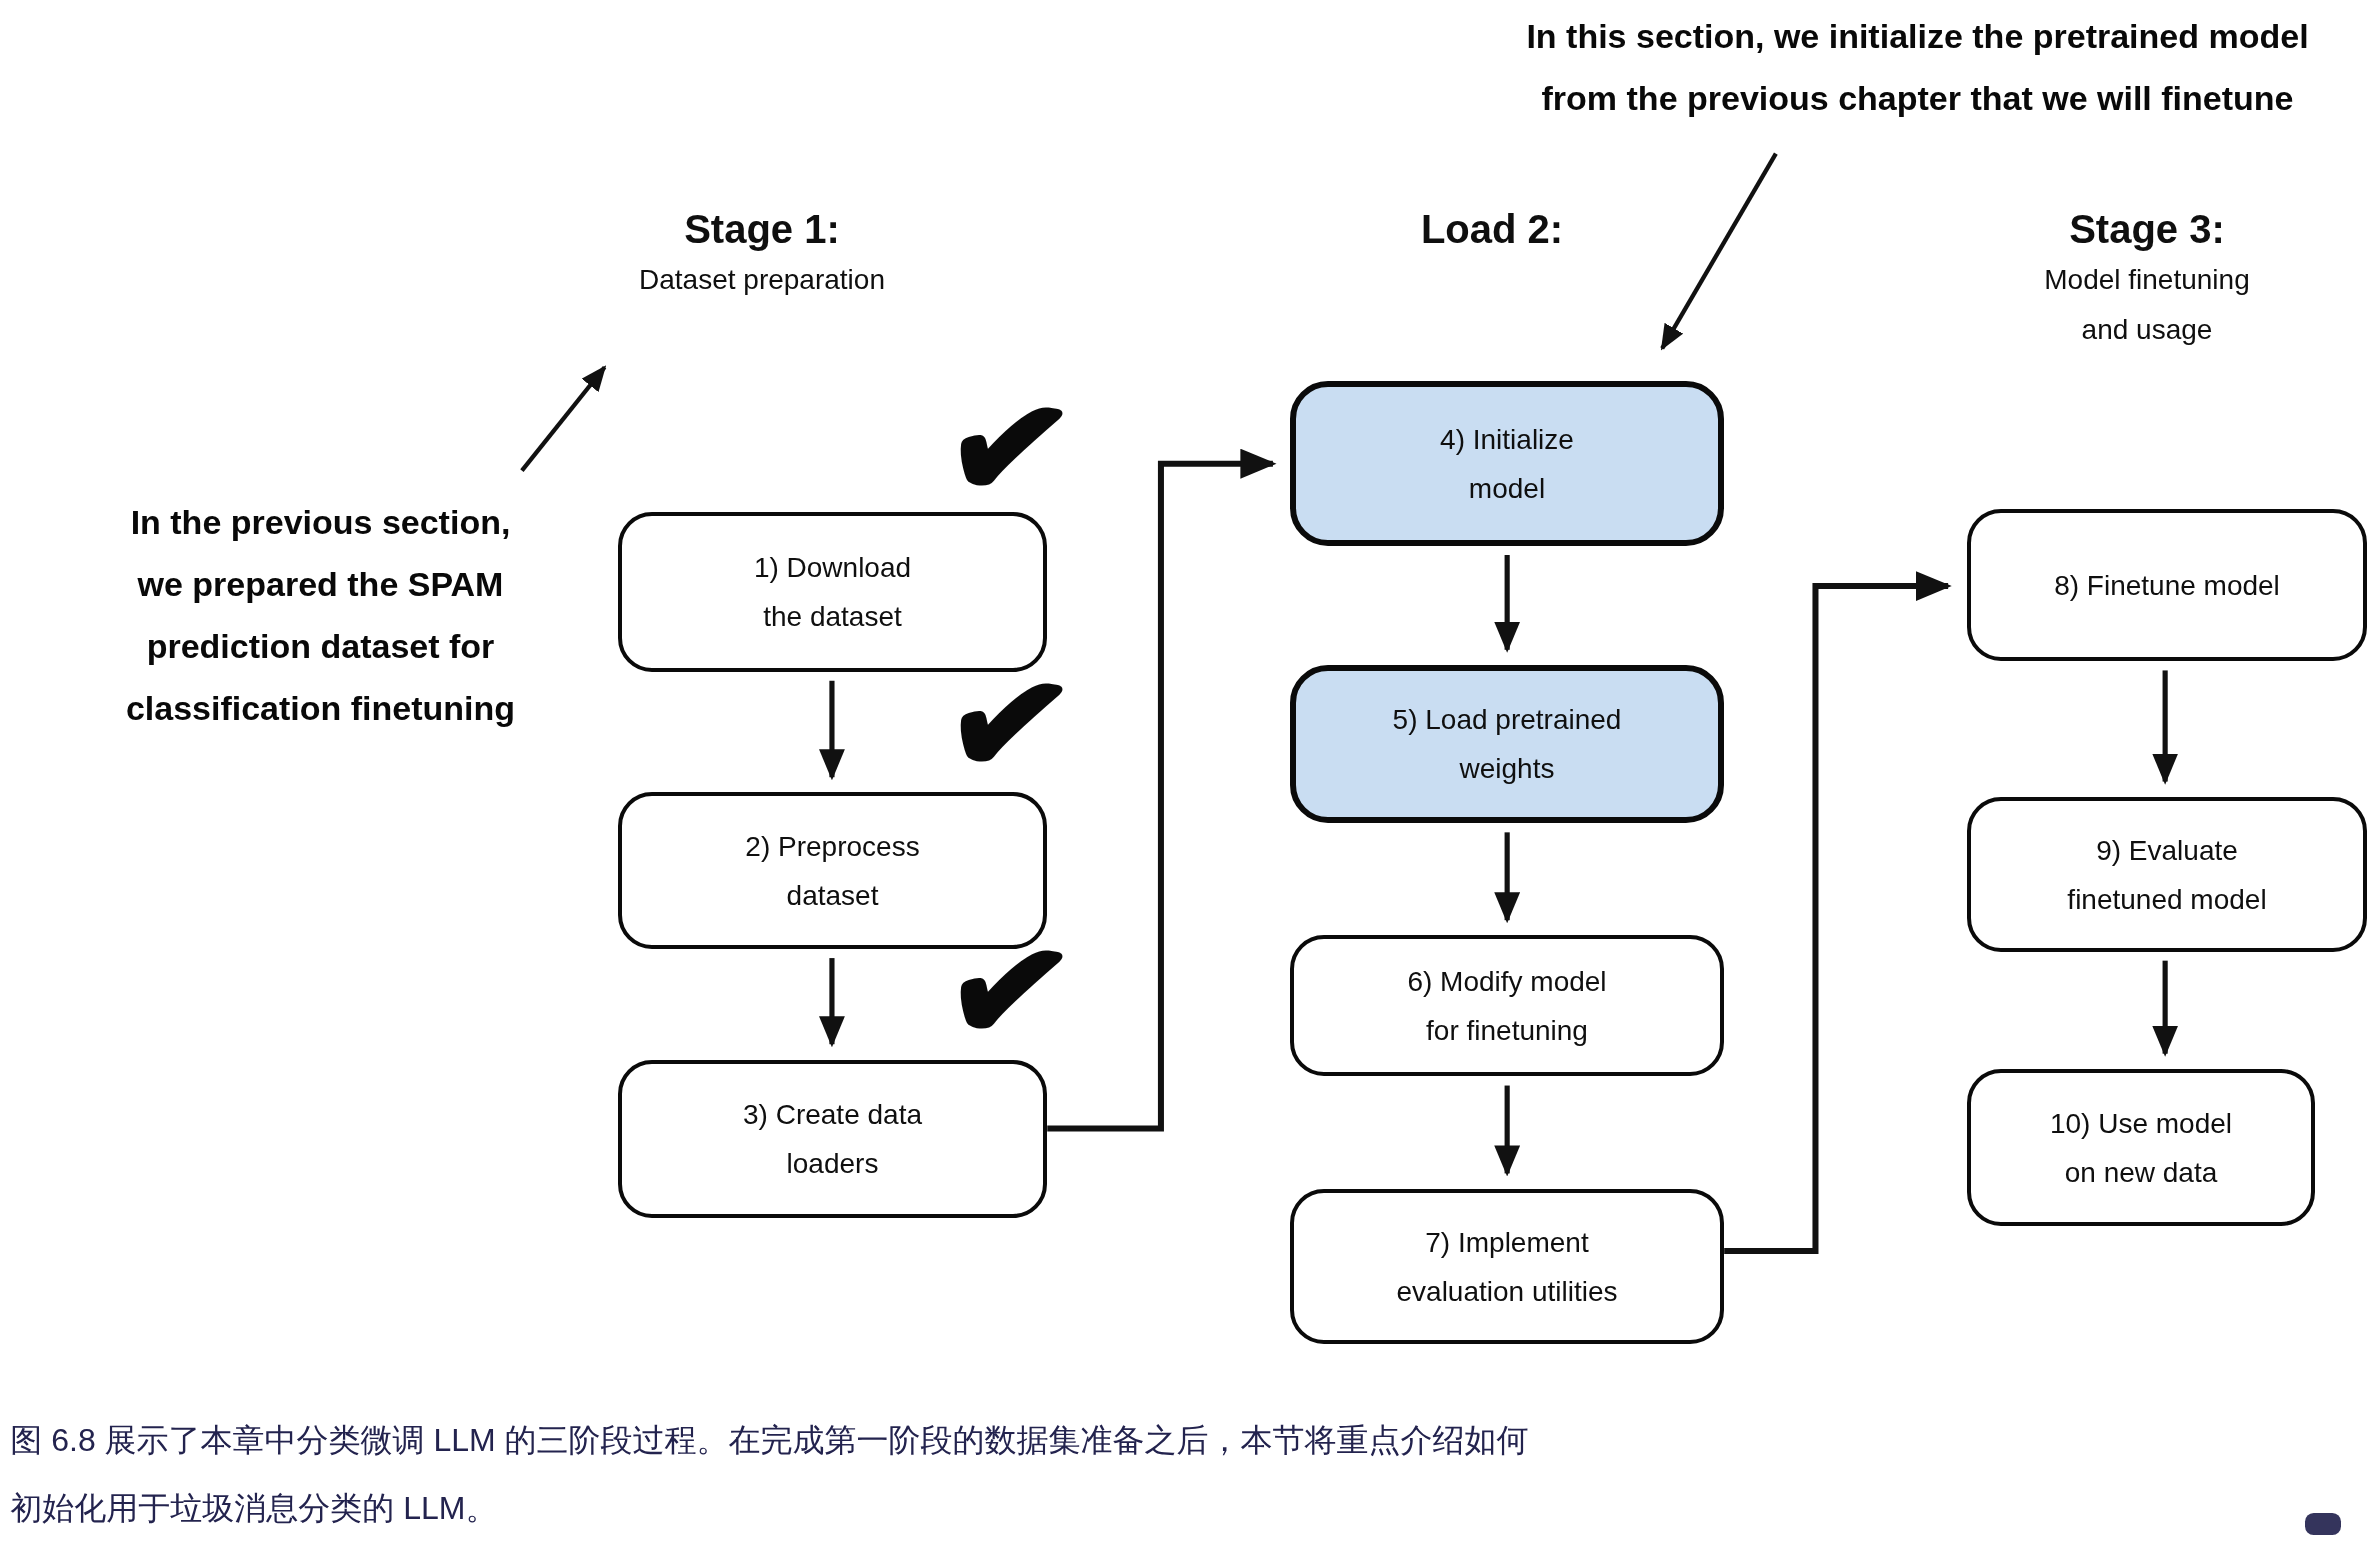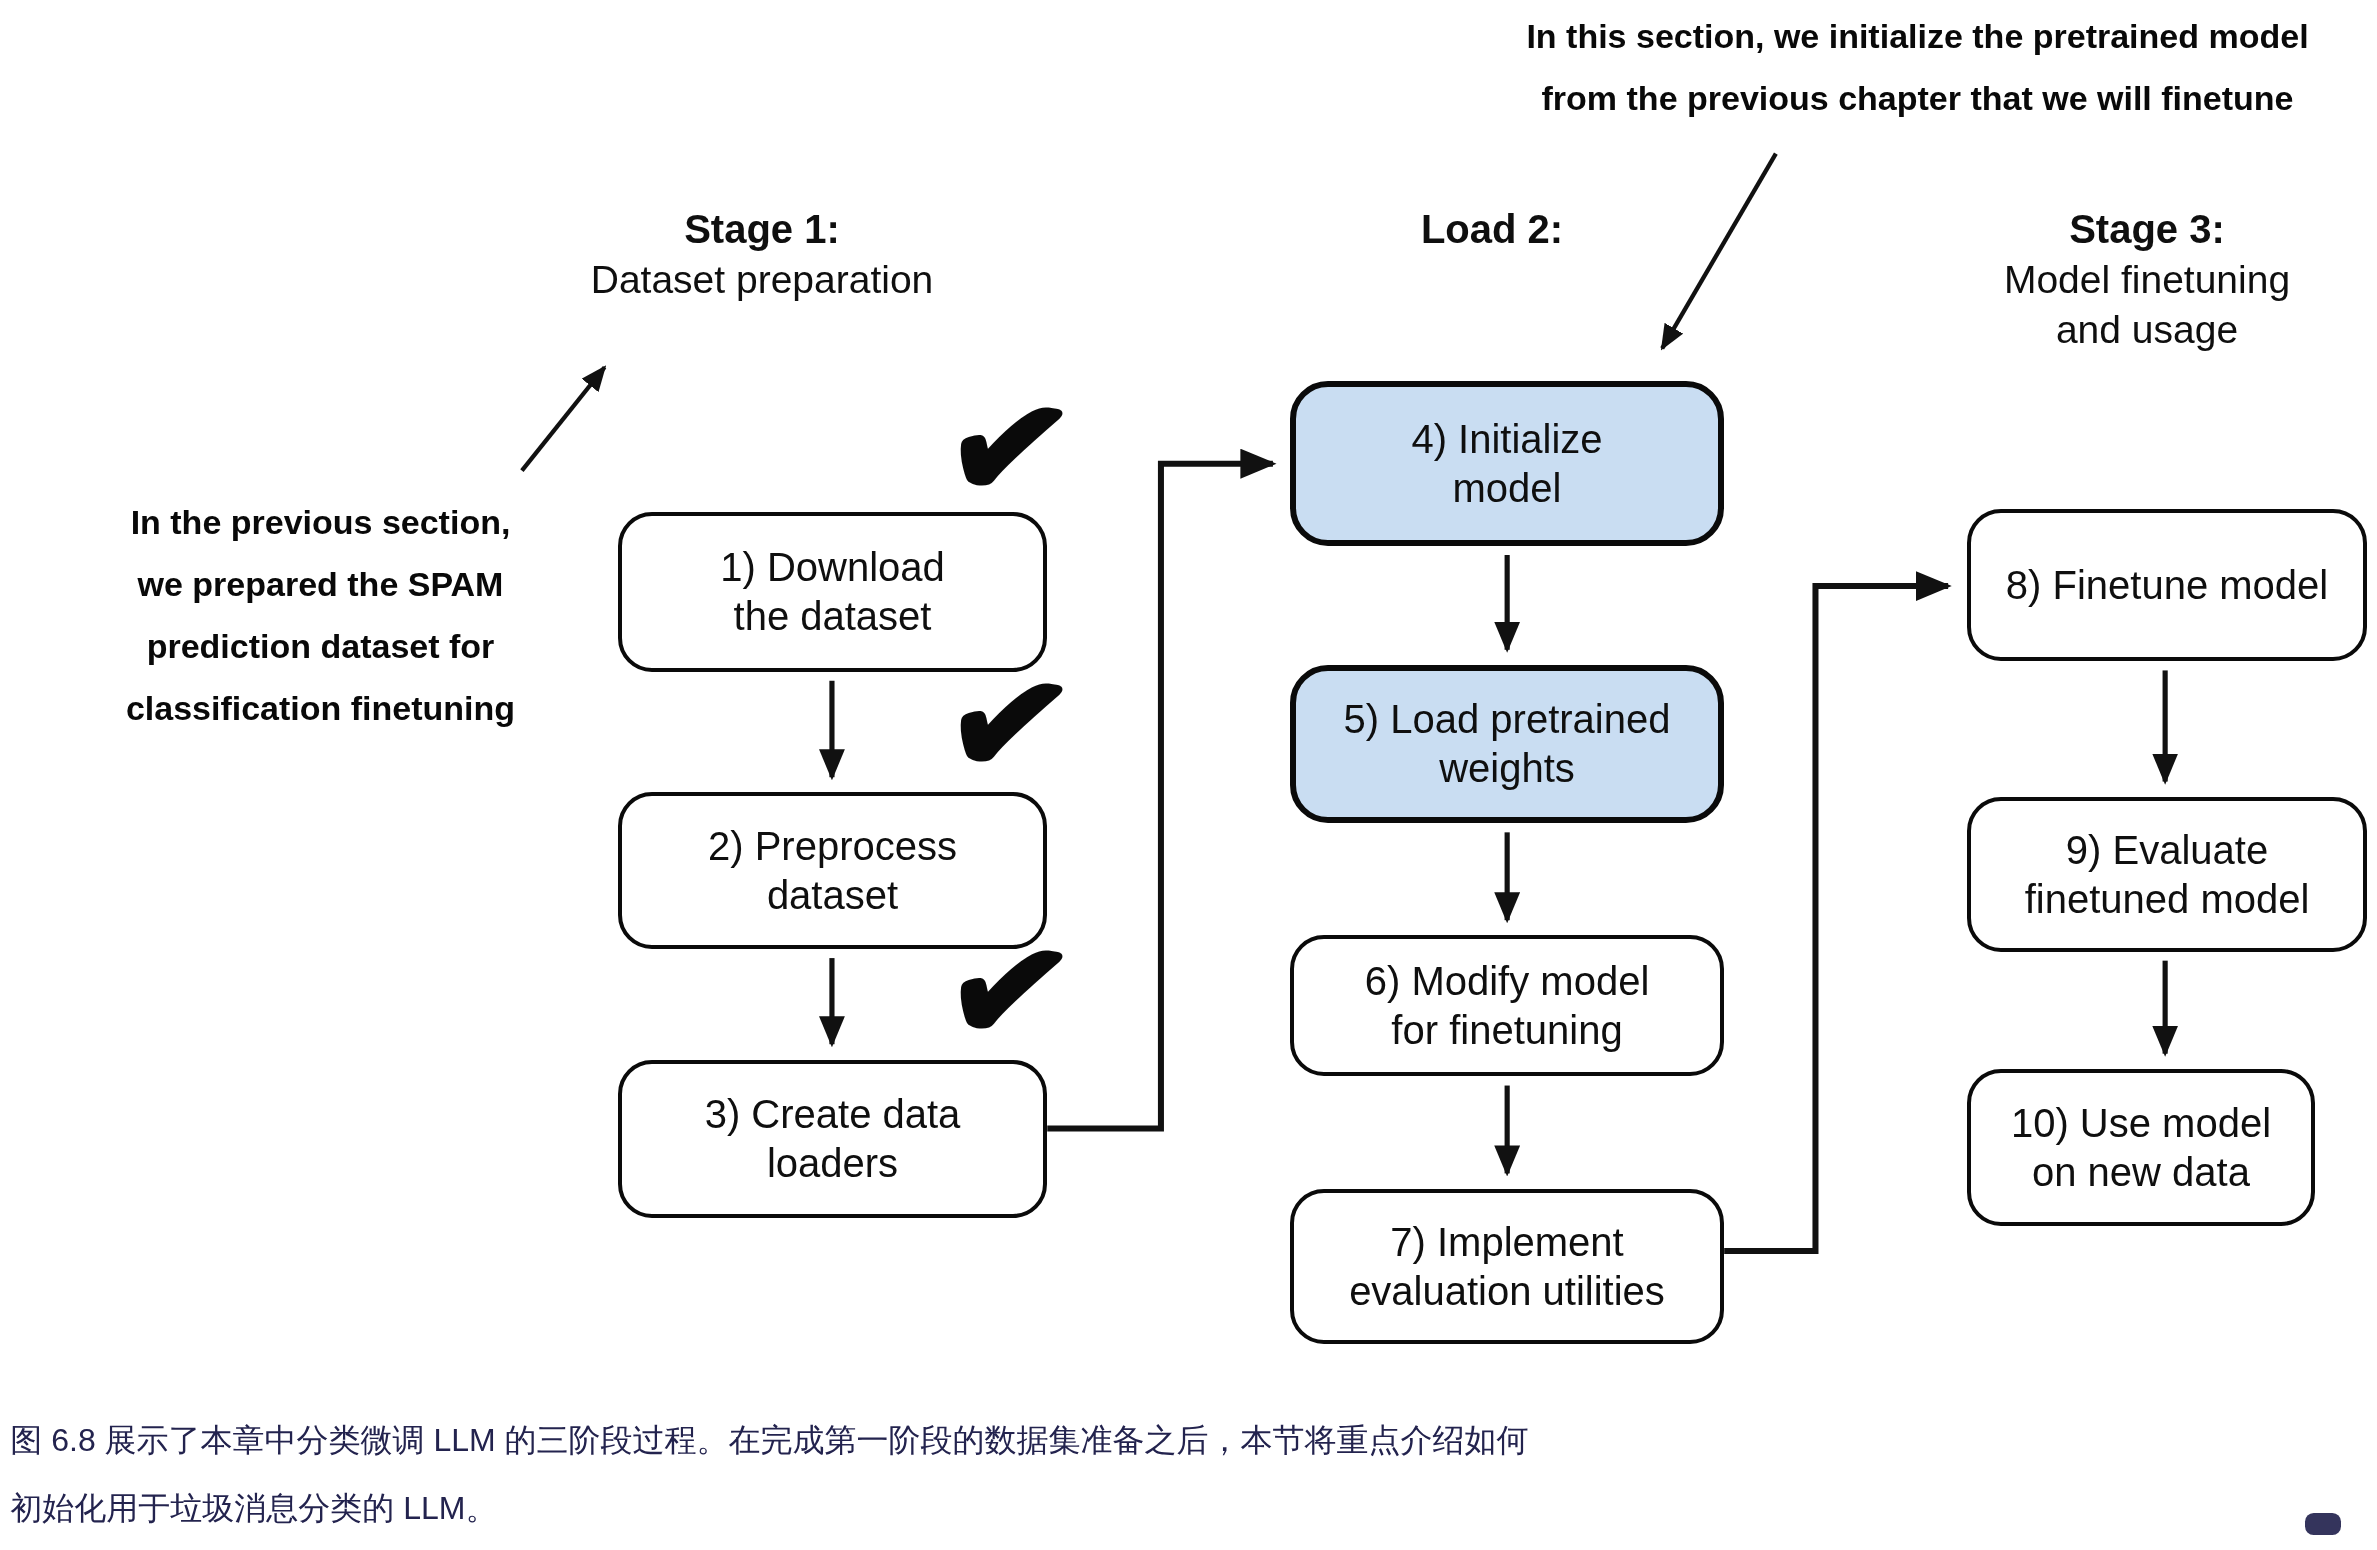--- a/index.html
+++ b/index.html
@@ -5,31 +5,31 @@
   html,body{margin:0;padding:0;background:#ffffff;}
   #stage-canvas{
     position:relative;width:2377px;height:1551px;background:#ffffff;
     font-family:"Liberation Sans",sans-serif;color:#0f0f0f;overflow:hidden;
   }
   .abs{position:absolute;}
   
   .box{
     position:absolute;display:flex;align-items:center;justify-content:center;
     text-align:center;background:#ffffff;border:4.3px solid var(--box-border,#0a0a0a);
-    border-radius:34px;font-size:40px;line-height:49px;white-space:pre-line;
+    border-radius:34px;font-size:28px;line-height:49px;white-space:pre-line;
     box-sizing:border-box;
   }
   .box.blue{
     background:var(--box-fill-highlight,#c9ddf2);
     border-width:6.9px;border-radius:38px;
   }
   
   .stage-heading{position:absolute;width:448px;text-align:center;}
   .stage-heading .t{font-weight:bold;font-size:40px;line-height:52px;}
-  .stage-heading .s{font-size:39px;line-height:50px;white-space:pre-line;}
+  .stage-heading .s{font-size:28px;line-height:50px;white-space:pre-line;}
   
   .note{
     position:absolute;font-weight:bold;font-size:34px;line-height:62px;
     text-align:center;white-space:pre-line;color:#090909;
   }
   
   .check{
     position:absolute;font-size:151px;font-weight:900;color:#0a0a0a;
     transform:rotate(8deg);line-height:1;
   }

